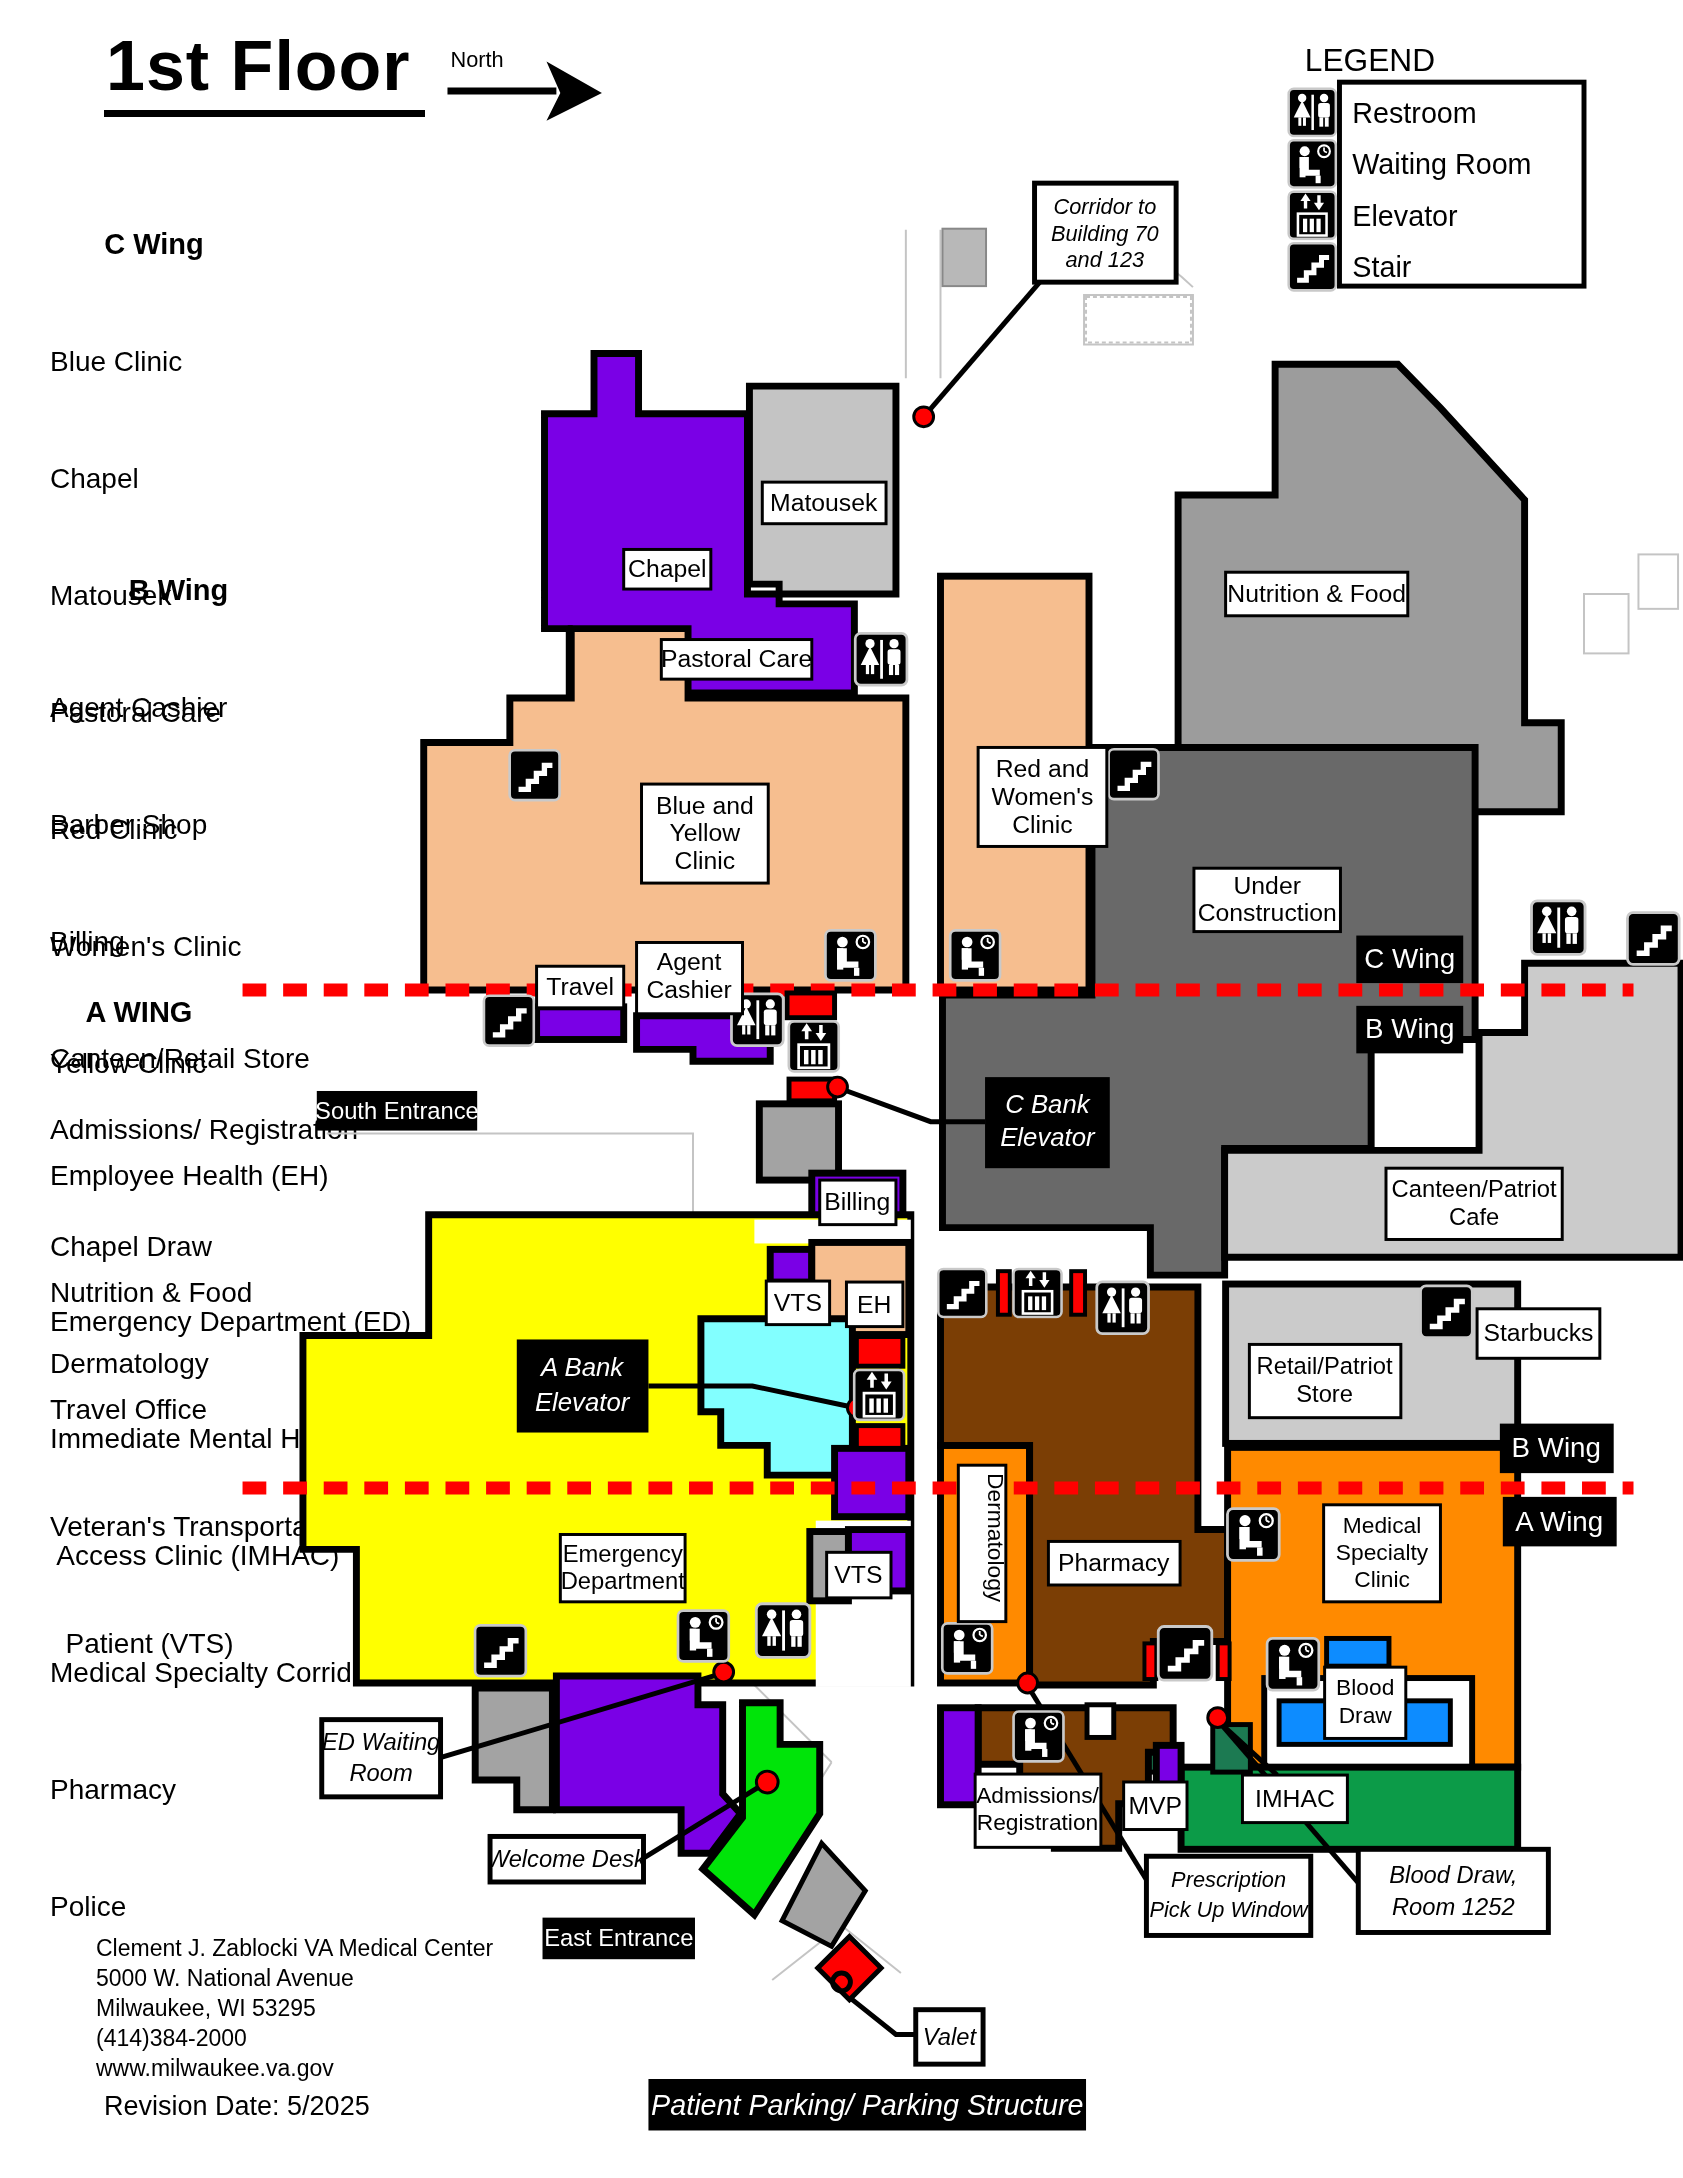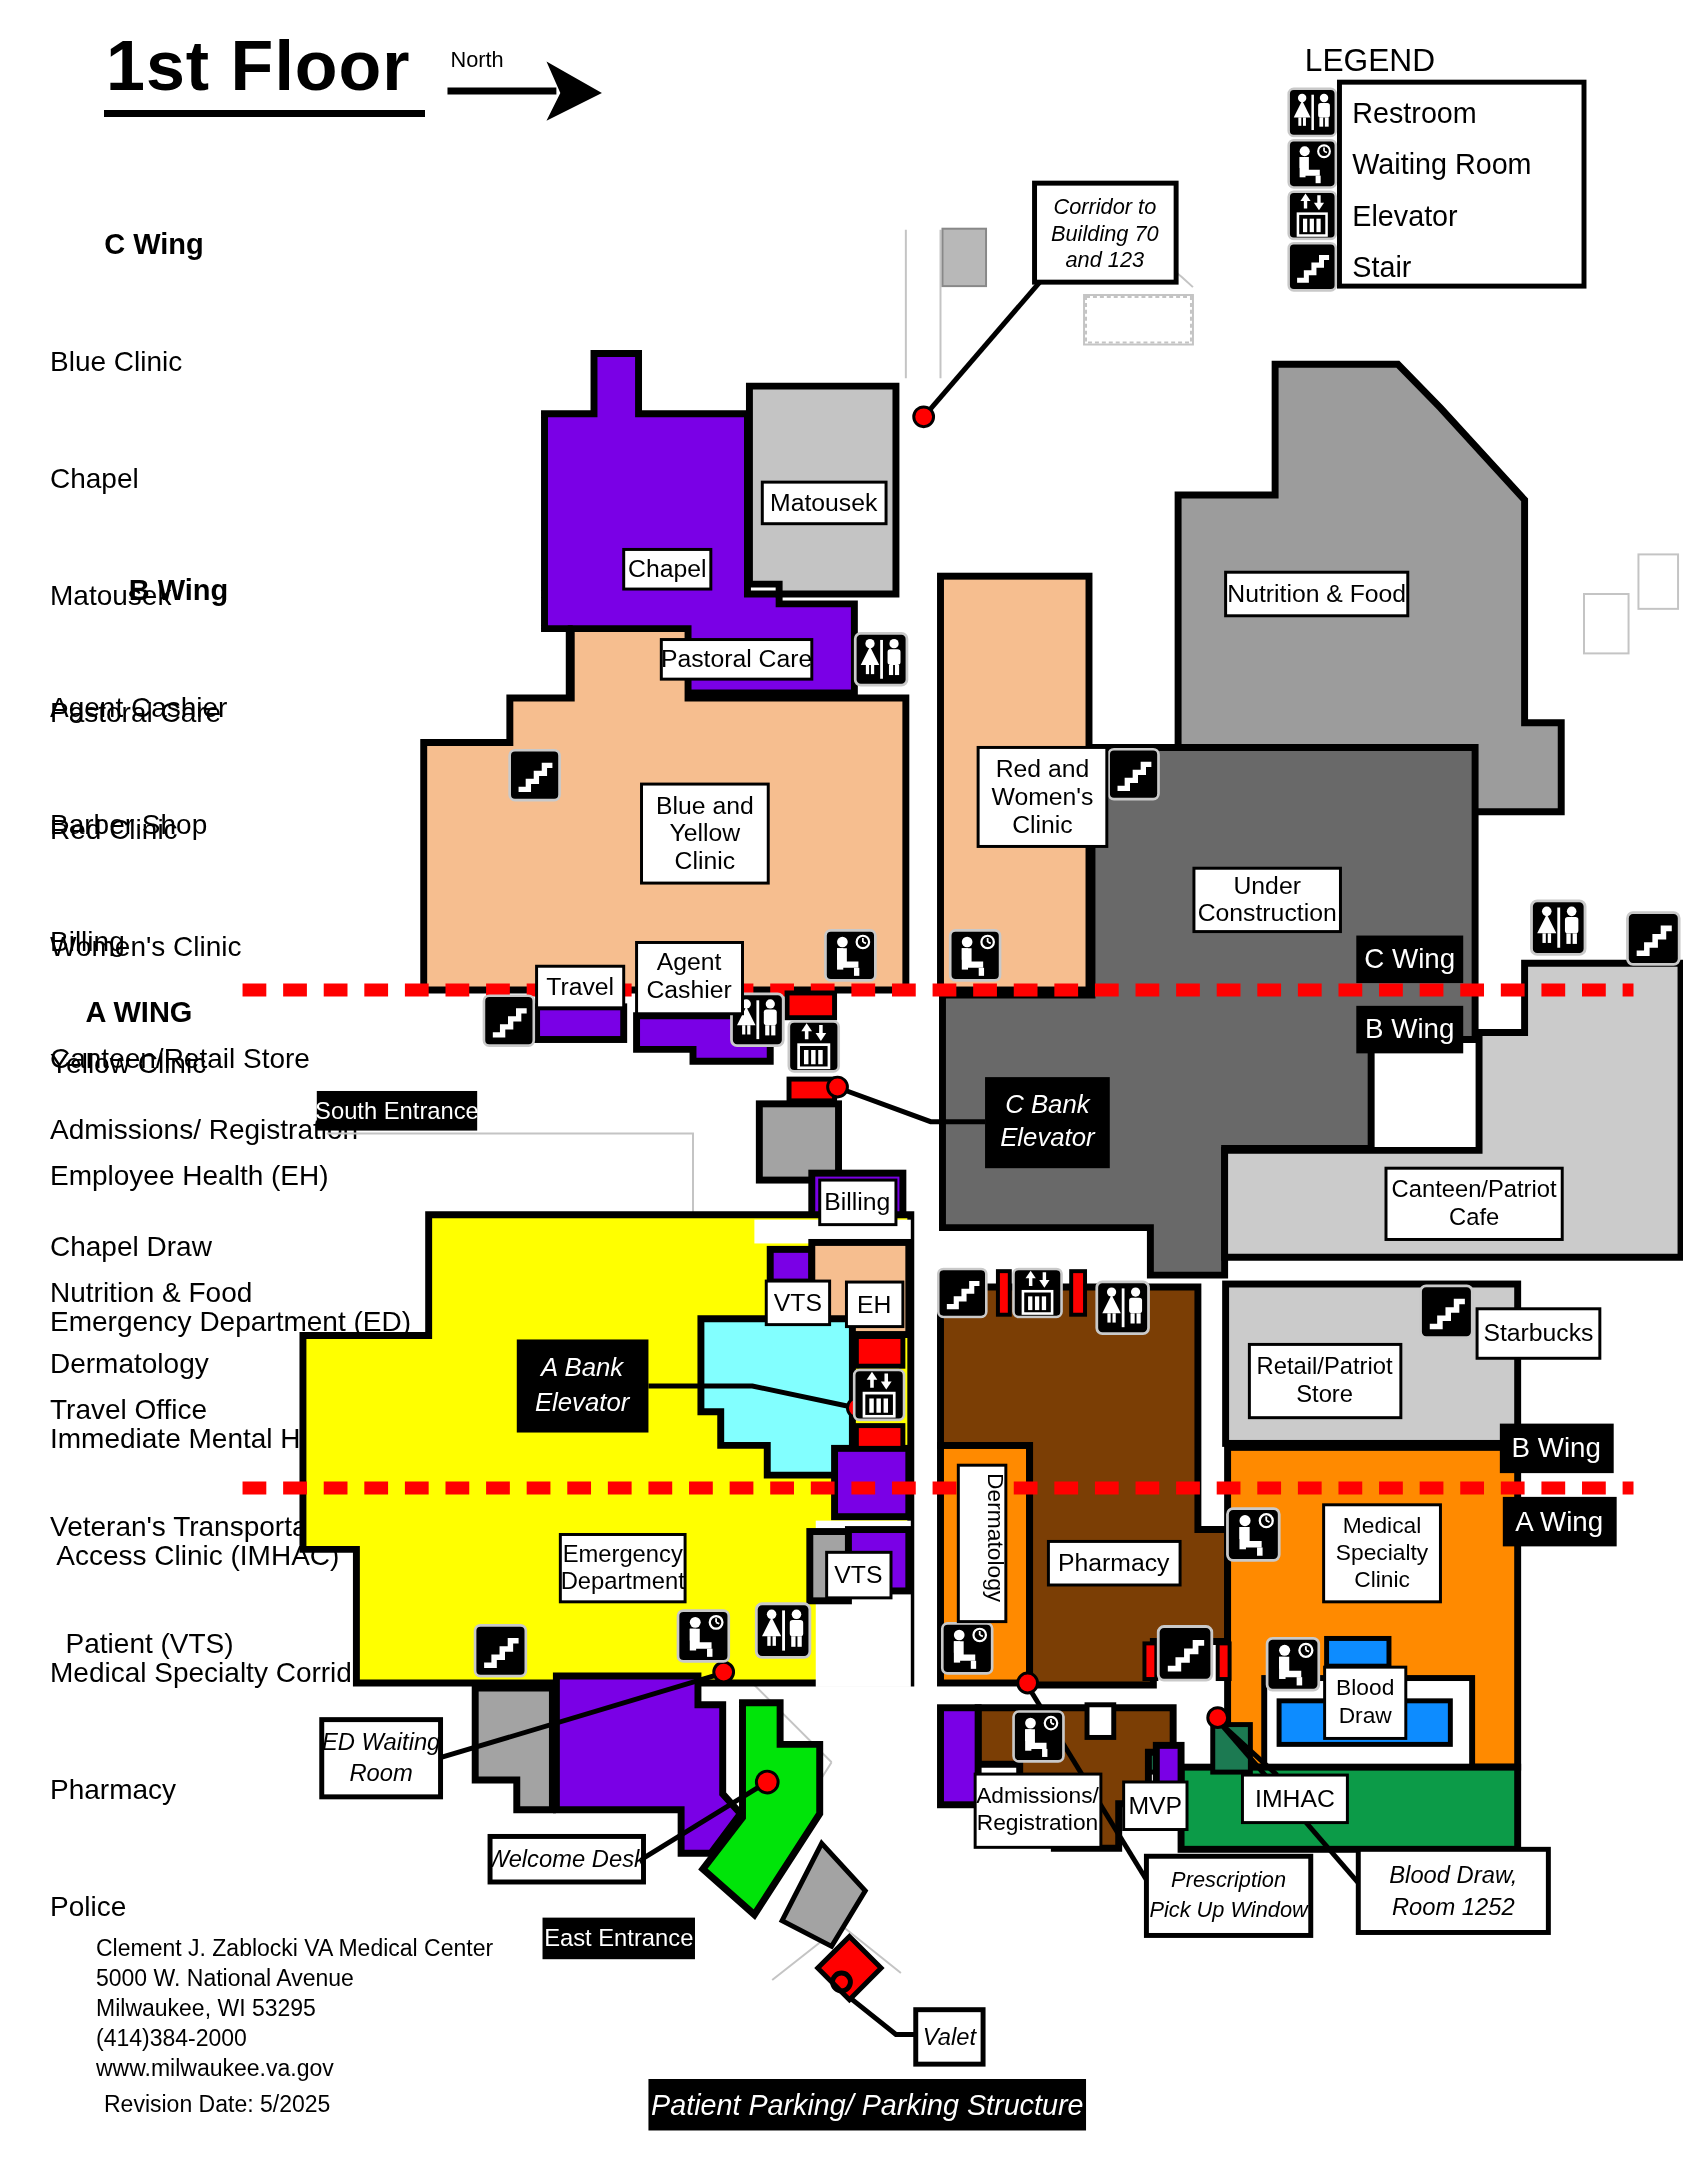--- a/index.html
+++ b/index.html
@@ -4,21 +4,21 @@
 <style>
   html,body{margin:0;padding:0;background:#fff;}
   #canvas{position:relative;width:1683px;height:2178px;background:#ffffff;overflow:hidden;
           font-family:"Liberation Sans", sans-serif;color:#000;}
   #floor-title{position:absolute;left:104px;top:26px;font-size:70px;font-weight:bold;
                border-bottom:7px solid #000;padding:0 14px 4px 2px;letter-spacing:1px;}
   .side-list{position:absolute;font-size:28px;line-height:39px;white-space:pre;}
   .side-head{font-weight:bold;text-align:center;font-size:29px;}
   #map-svg{position:absolute;left:0;top:0;}
   #footer{position:absolute;left:96px;top:1933px;font-size:23px;line-height:30px;}
-  #revision{position:absolute;left:104px;top:2091px;font-size:23px;}
+  #revision{position:absolute;left:104px;top:2091px;font-size:27px;}
 </style>
 </head>
 <body>
 
 <div id="canvas">
 
   <div id="floor-title">1st Floor</div>
 
   <div class="side-list" style="left:50px;top:147px;width:277px;">
     <div class="side-head" style="width:208px;">C Wing</div>

